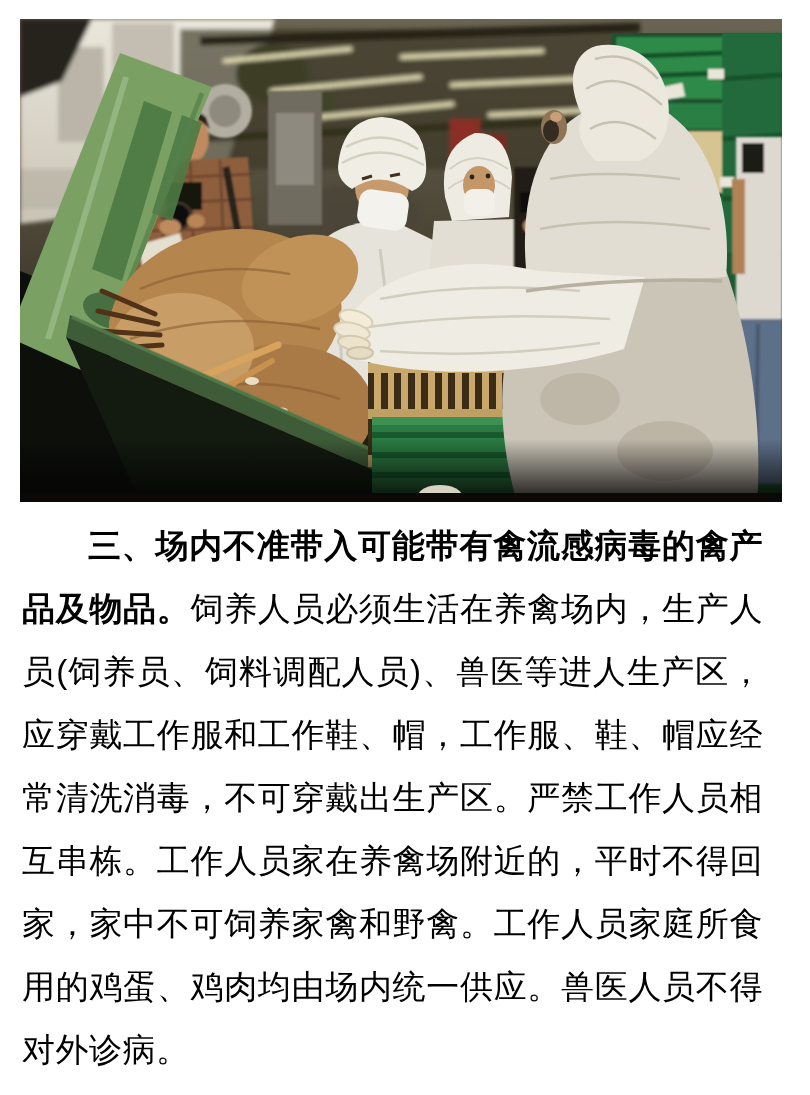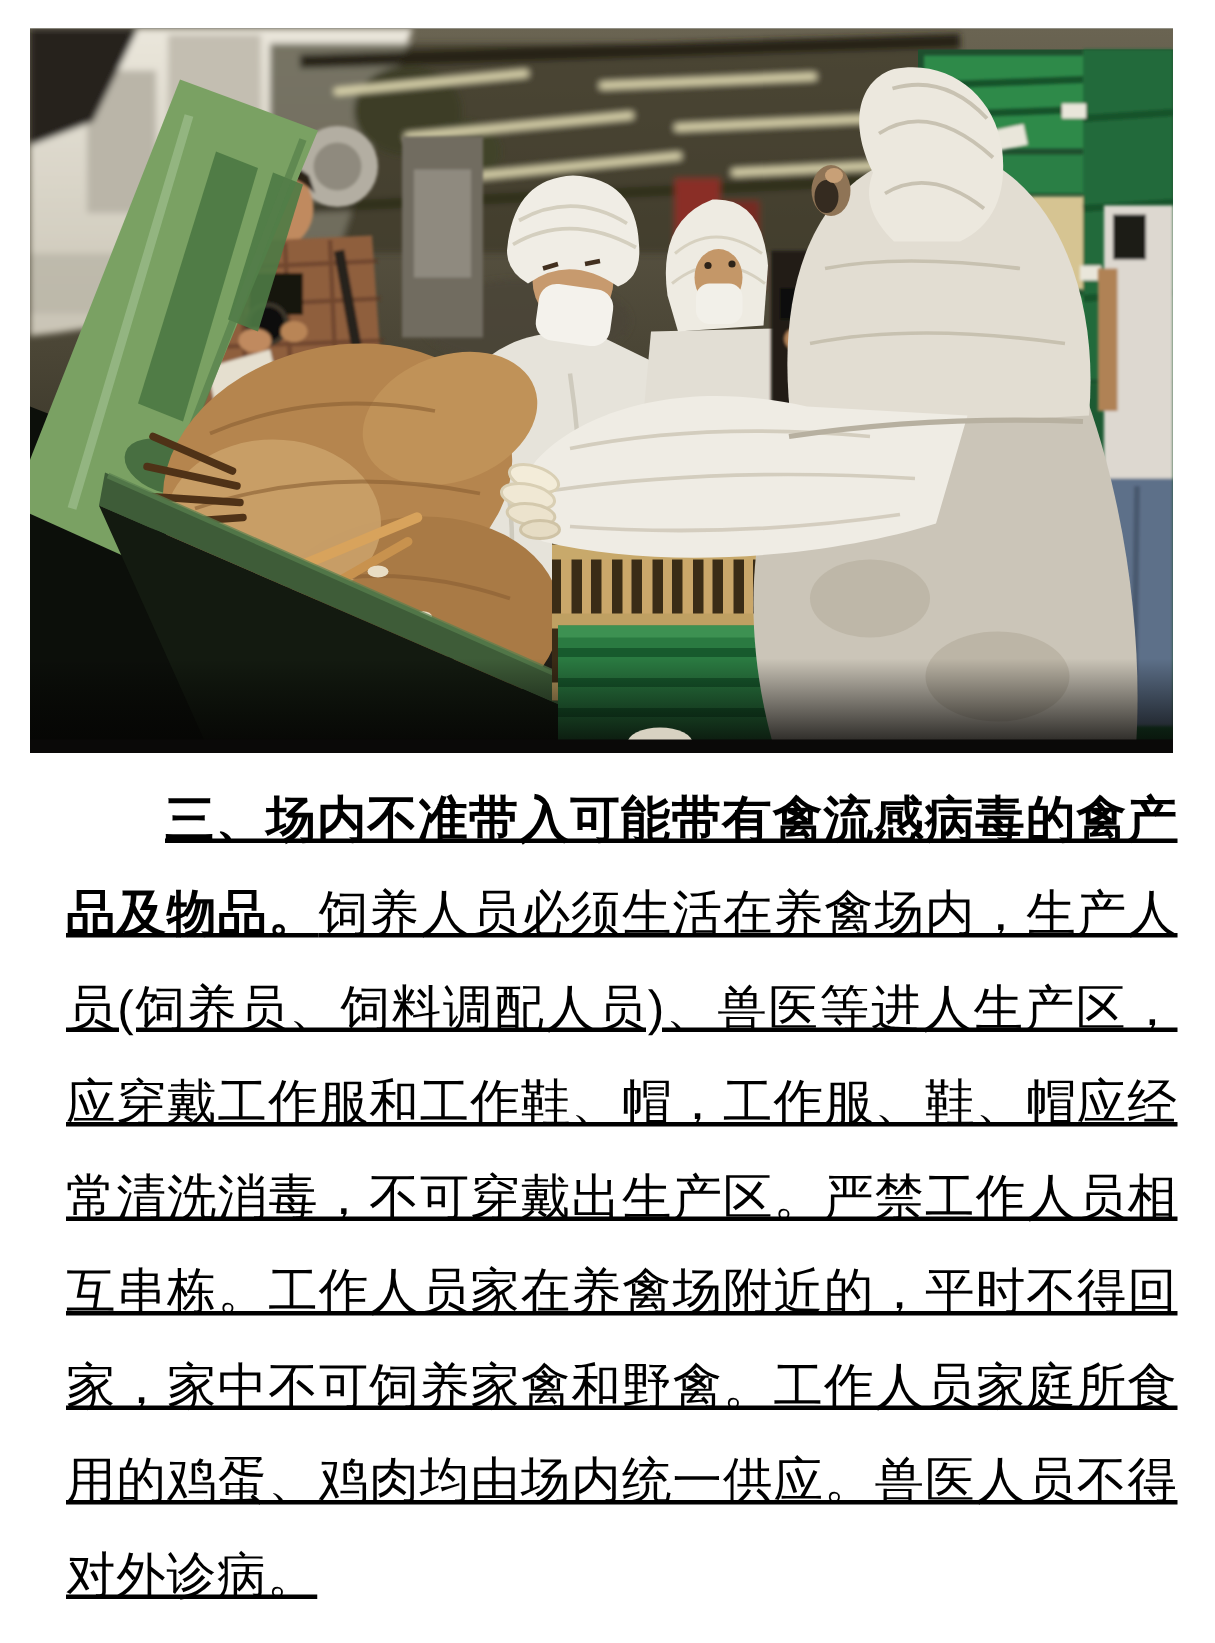--- a/index.html
+++ b/index.html
@@ -10,21 +10,21 @@
     overflow: hidden;
   }
   .page { width: 810px; height: 1095px; background: #ffffff; position: relative; }
   .photo-frame {
     position: absolute; left: 20px; top: 19px;
     width: 762px; height: 483px; overflow: hidden;
     background: #35311f;
   }
   .photo-frame svg { display: block; width: 762px; height: 483px; }
   .article {
-    position: absolute; left: 44px; top: 514px; width: 741px; text-decoration: underline;
+    position: absolute; left: 22px; top: 514px; width: 741px;
   }
   .article p {
     font-size: 33px; line-height: 63px; color: #000000;
     text-align: justify; text-indent: 2em;
     letter-spacing: 0.5px;
     font-family: "Liberation Sans", "DejaVu Sans", sans-serif;
   }
   .article p .lead { font-weight: bold; }
 </style>
 </head>

